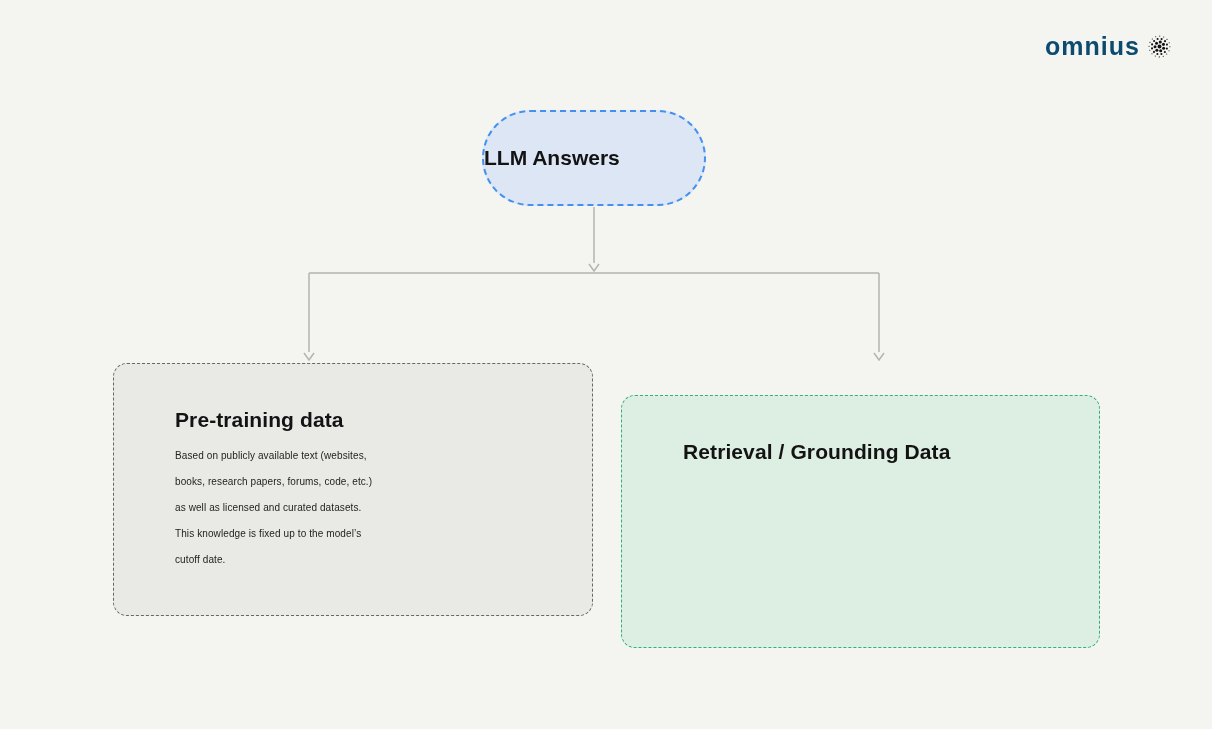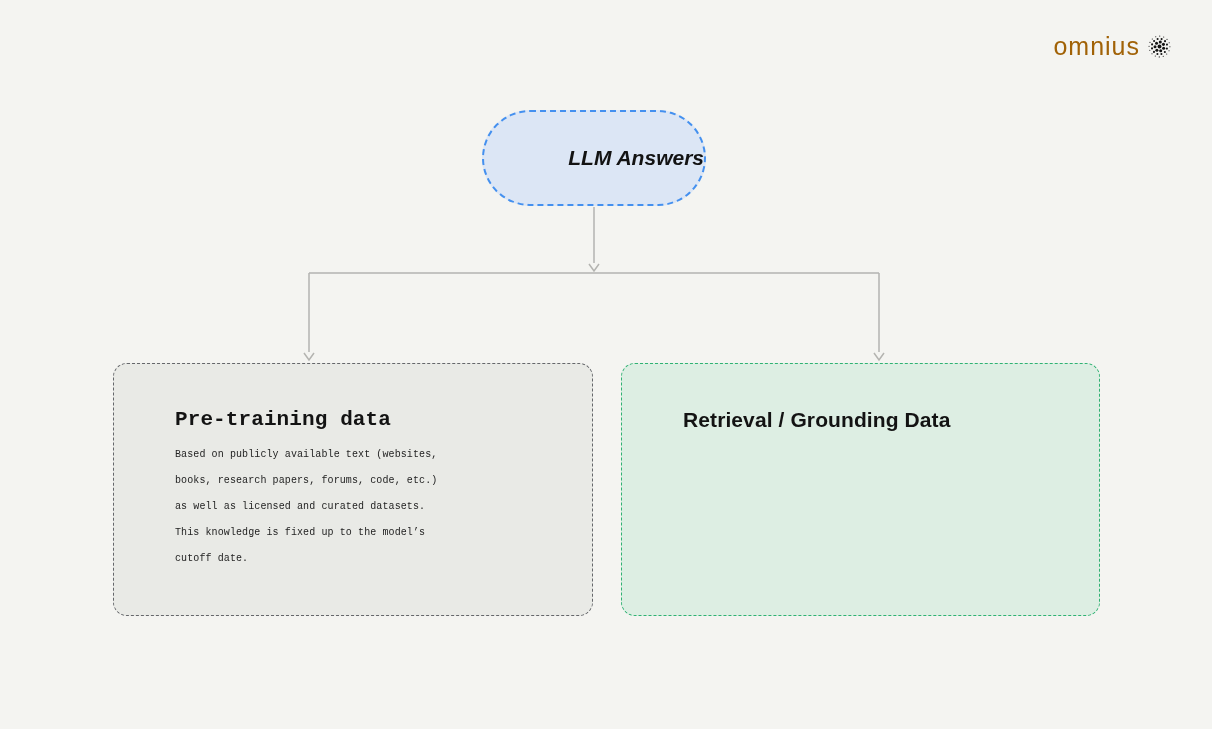--- a/index.html
+++ b/index.html
@@ -16,23 +16,23 @@
   .logo {
     position: absolute;
     top: 34px;
     right: 40px;
     display: flex;
     align-items: center;
     gap: 7px;
   }
   .logo-text {
     font-size: 25px;
-    font-weight: 400;
+    font-weight: 700;
     letter-spacing: 1px;
-    color: #a16207;
+    color: #0c4a6e;
     line-height: 1;
     margin-left: 8px;
   }
   .logo-icon { width: 25px; height: 25px; fill: #141414; }
 
   
   .connectors {
     position: absolute;
     inset: 0;
     pointer-events: none;
@@ -48,49 +48,48 @@
     position: absolute;
     left: 482px;
     top: 110px;
     width: 224px;
     height: 96px;
     background: #dce6f5;
     border: 2px dashed #4490ef;
     border-radius: 48px;
     display: flex;
     align-items: center;
-    justify-content: flex-end;
-    font-style: italic;
+    justify-content: flex-start;
   }
   .root-node .node-label {
     font-size: 21px;
     font-weight: 700;
     color: #131313;
   }
 
   
   .branch {
     position: absolute;
     top: 363px;
     height: 253px;
     border-radius: 14px;
     padding: 44px 48px 0 61px;
   }
   .branch-left {
     left: 113px;
     width: 480px;
     background: #e9eae6;
     border: 1.5px dashed #65676b;
-    font-family: Liberation Mono, monospace;
   }
   .branch-right {
     left: 621px;
     width: 479px;
     background: #ddeee3;
     border: 1.5px dashed #2fb273;
+    margin-top: 32px;
   }
   .branch h2 {
     font-size: 21px;
     font-weight: 700;
     color: #131313;
     margin-bottom: 11px;
     letter-spacing: 0.1px;
   }
   .branch p {
     font-size: 10px;

